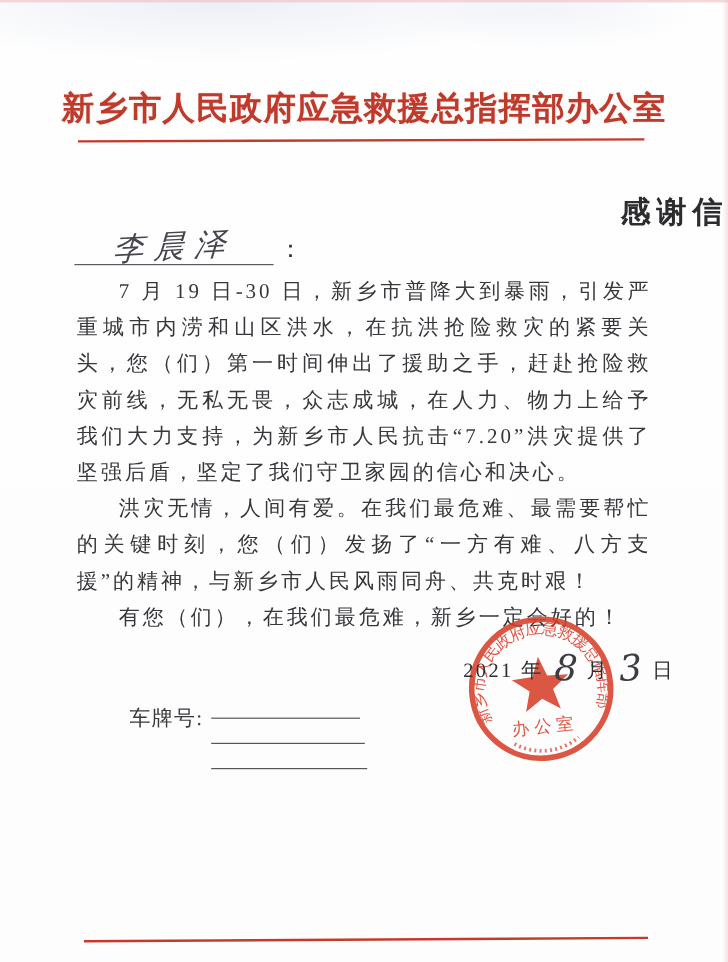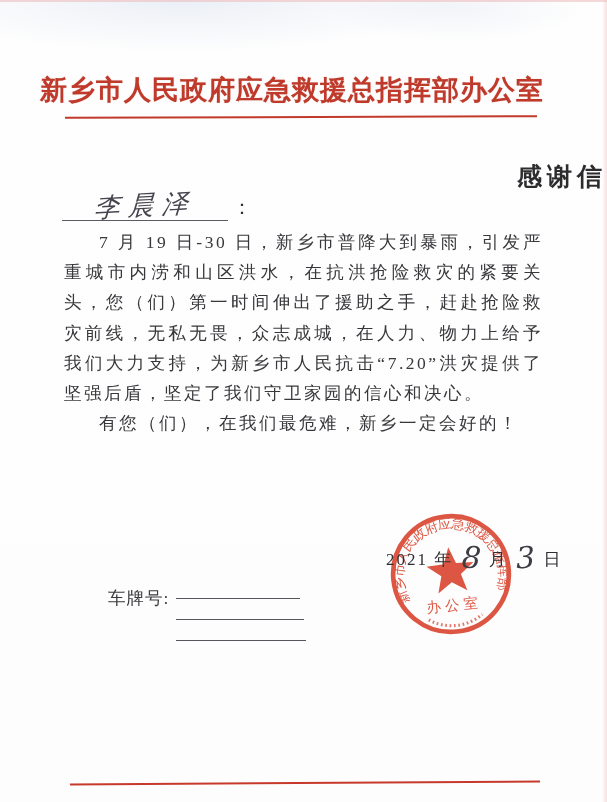--- a/index.html
+++ b/index.html
@@ -10,21 +10,21 @@
       radial-gradient(ellipse 30% 6% at 75% 1%, rgba(205,215,232,0.25), transparent 70%),
       linear-gradient(#fefefe,#fdfdfd);
     font-family:"Liberation Serif","DejaVu Serif",serif;
     overflow:hidden;
   }
   .edge-top{position:absolute;top:0;left:0;right:0;height:2px;background:rgba(236,184,184,0.55);}
   .edge-right{position:absolute;top:0;bottom:0;right:0;width:5px;
     background:linear-gradient(to left, rgba(238,196,196,0.5), rgba(238,196,196,0));}
   .letterhead{
     position:absolute;top:72px;left:40px;right:40px;
-    font-size:27px;font-weight:bold;letter-spacing:1px;
+    text-align:center;font-size:27px;font-weight:bold;letter-spacing:1px;
     color:#bf3a2b;text-shadow:0 0 1px rgba(191,58,43,0.35);
     white-space:nowrap;
   }
   .letterhead-rule{
     position:absolute;top:116px;left:65px;width:472px;height:2px;
     background:#c23a2b;transform:rotate(-0.2deg);
   }
   .letter-title{
     position:absolute;top:160px;left:0;right:0;margin:0;
     text-align:right;font-size:25px;font-weight:bold;letter-spacing:5px;color:#2c2c2f;
@@ -82,20 +82,21 @@
   <div class="letterhead-rule"></div>
 
   <h1 class="letter-title">感谢信</h1>
 
   <div class="salutation">
     <span class="name-line"><span class="handwritten hw-name">李晨泽</span></span><span class="colon">：</span>
   </div>
 
   <div class="letter-body">
     <p>7 月 19 日-30 日，新乡市普降大到暴雨，引发严重城市内涝和山区洪水，在抗洪抢险救灾的紧要关头，您（们）第一时间伸出了援助之手，赶赴抢险救灾前线，无私无畏，众志成城，在人力、物力上给予我们大力支持，为新乡市人民抗击“7.20”洪灾提供了坚强后盾，坚定了我们守卫家园的信心和决心。</p>
+    <p>洪灾无情，人间有爱。在我们最危难、最需要帮忙的关键时刻，您（们）发扬了“一方有难、八方支援”的精神，与新乡市人民风雨同舟、共克时艰！</p>
     <p class="closing-line">有您（们），在我们最危难，新乡一定会好的！</p>
   </div>
 
   <svg class="seal" viewBox="0 0 120 120" xmlns="http://www.w3.org/2000/svg">
     <defs>
       <path id="sealArcTop" d="M 19,84 A 46.5,46.5 0 1 1 101,84" fill="none"></path>
     </defs>
     <circle cx="60" cy="60" r="56" fill="none" stroke="#d8402a" stroke-width="4.5"></circle>
     <text font-size="13" fill="#d8402a" letter-spacing="1">
       <textPath href="#sealArcTop" startOffset="2" textLength="186">新乡市人民政府应急救援总指挥部</textPath>

